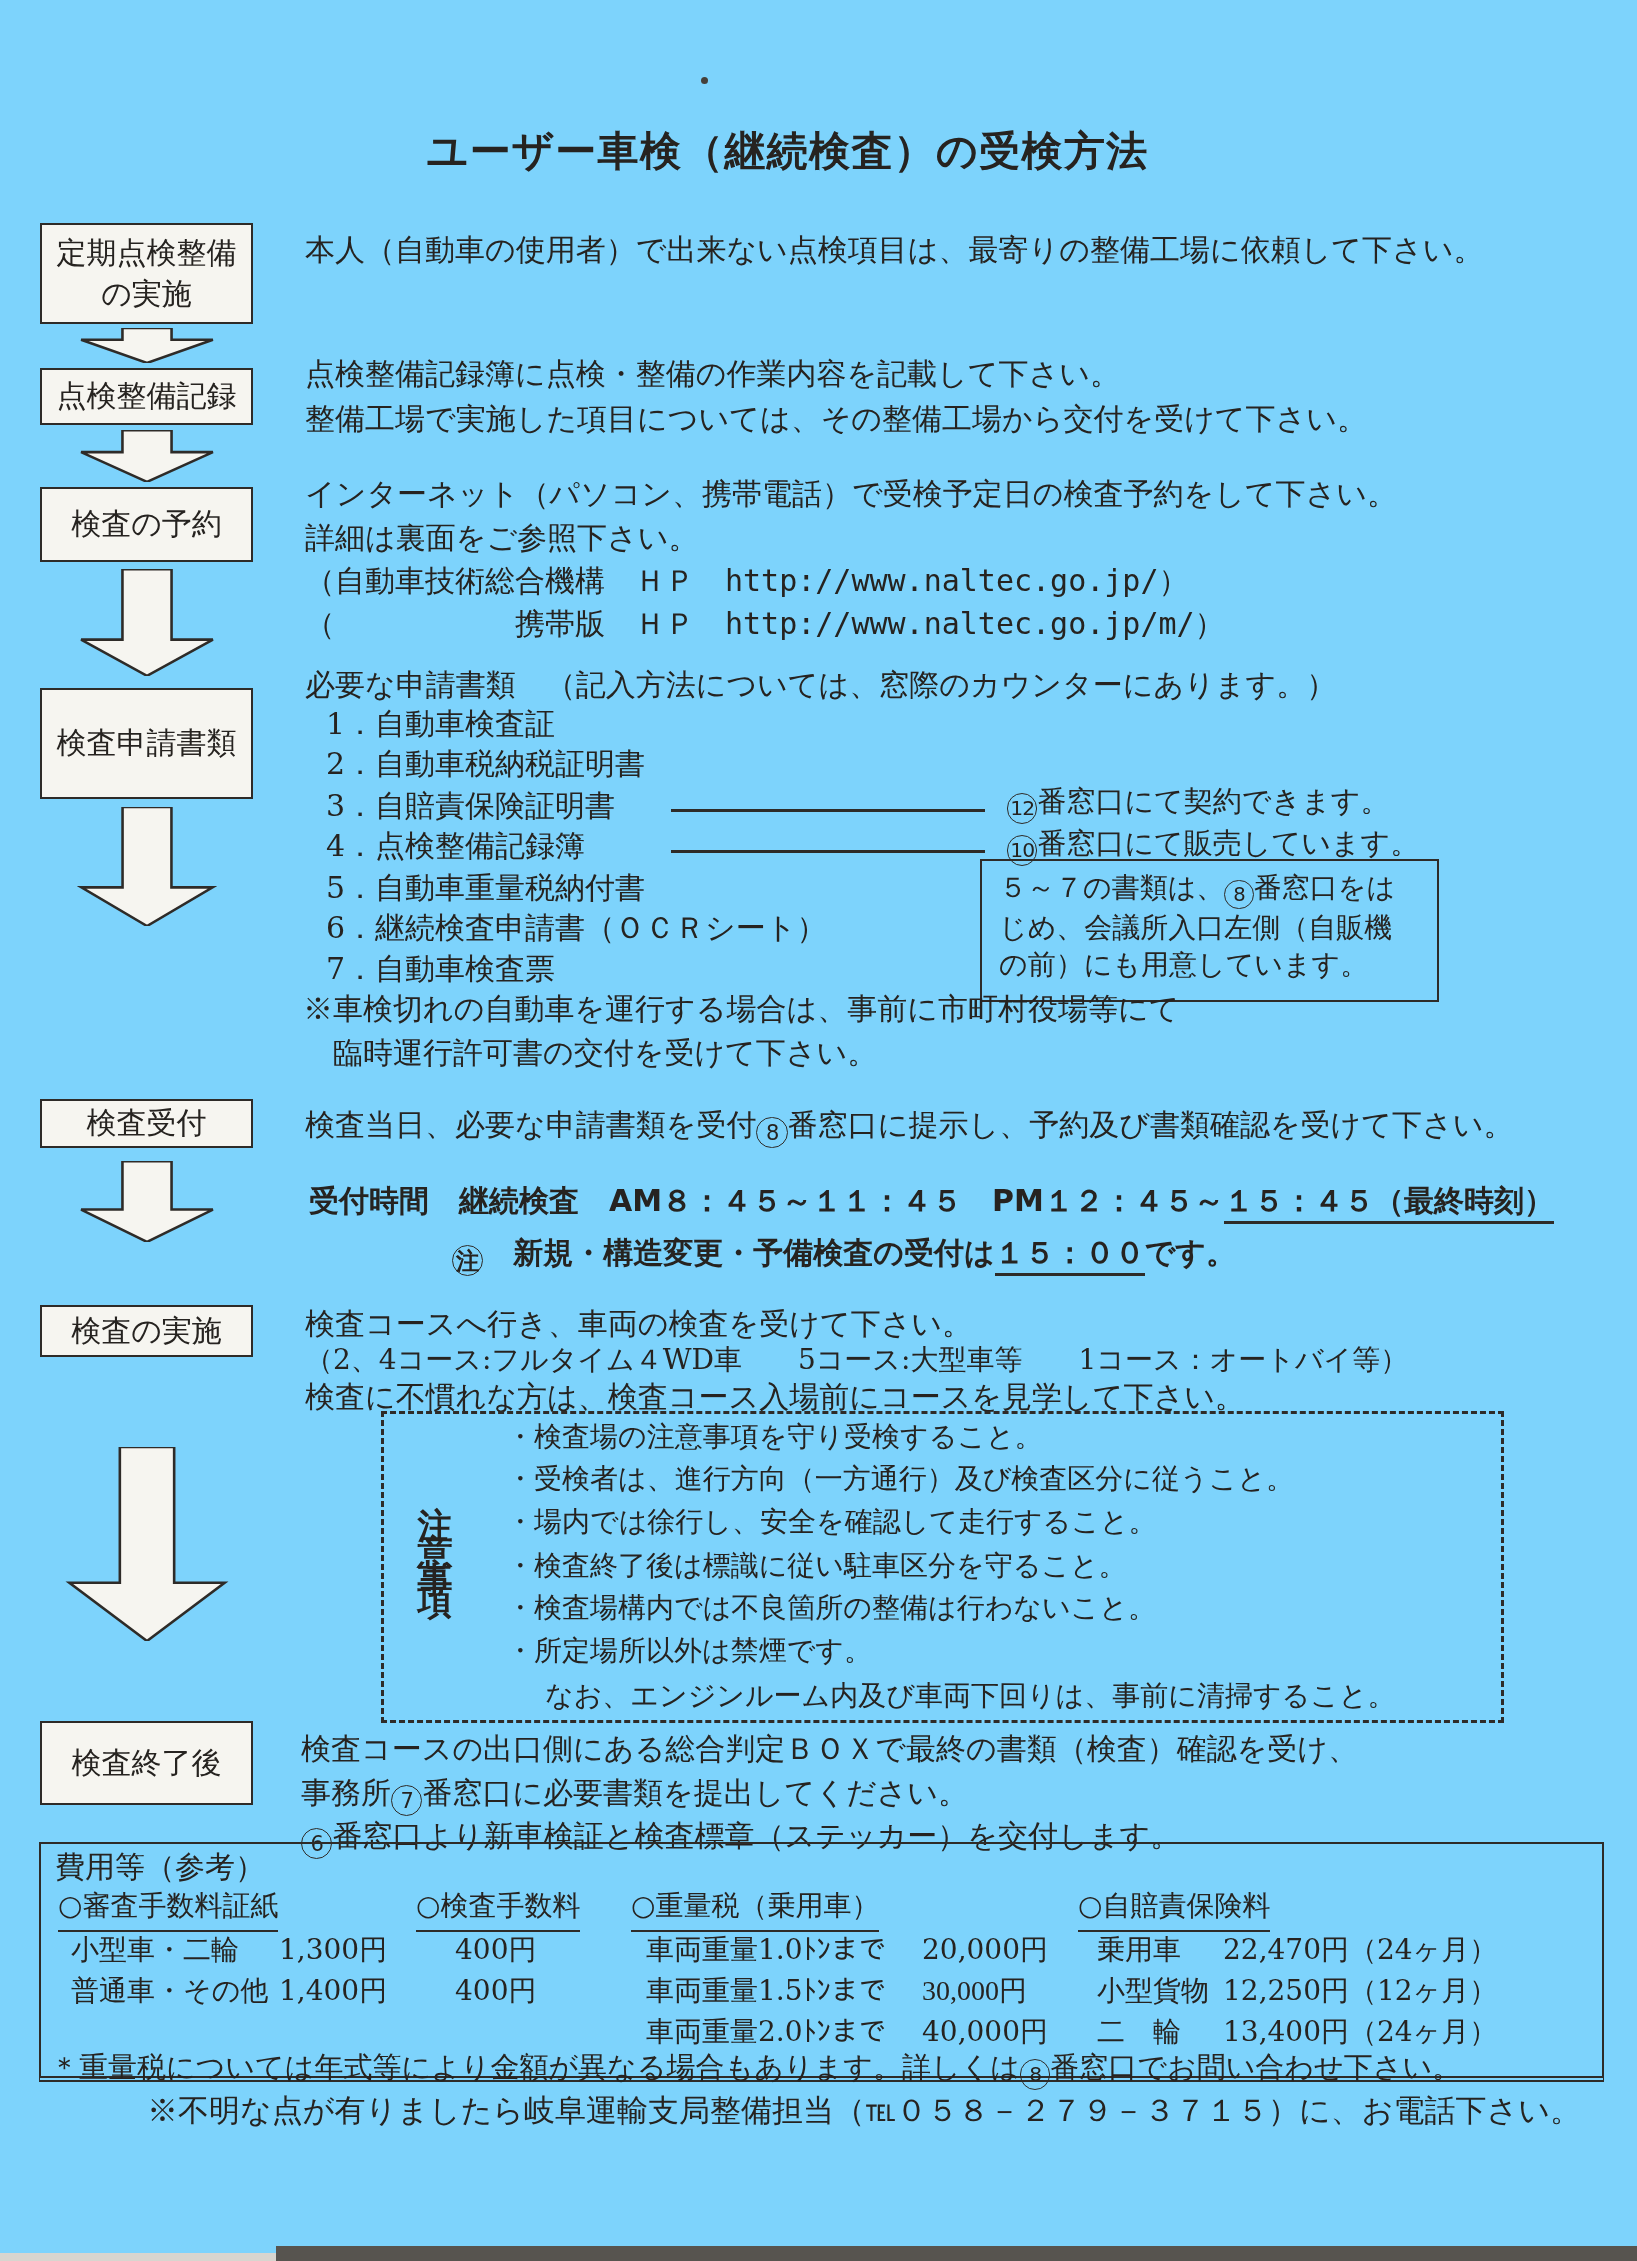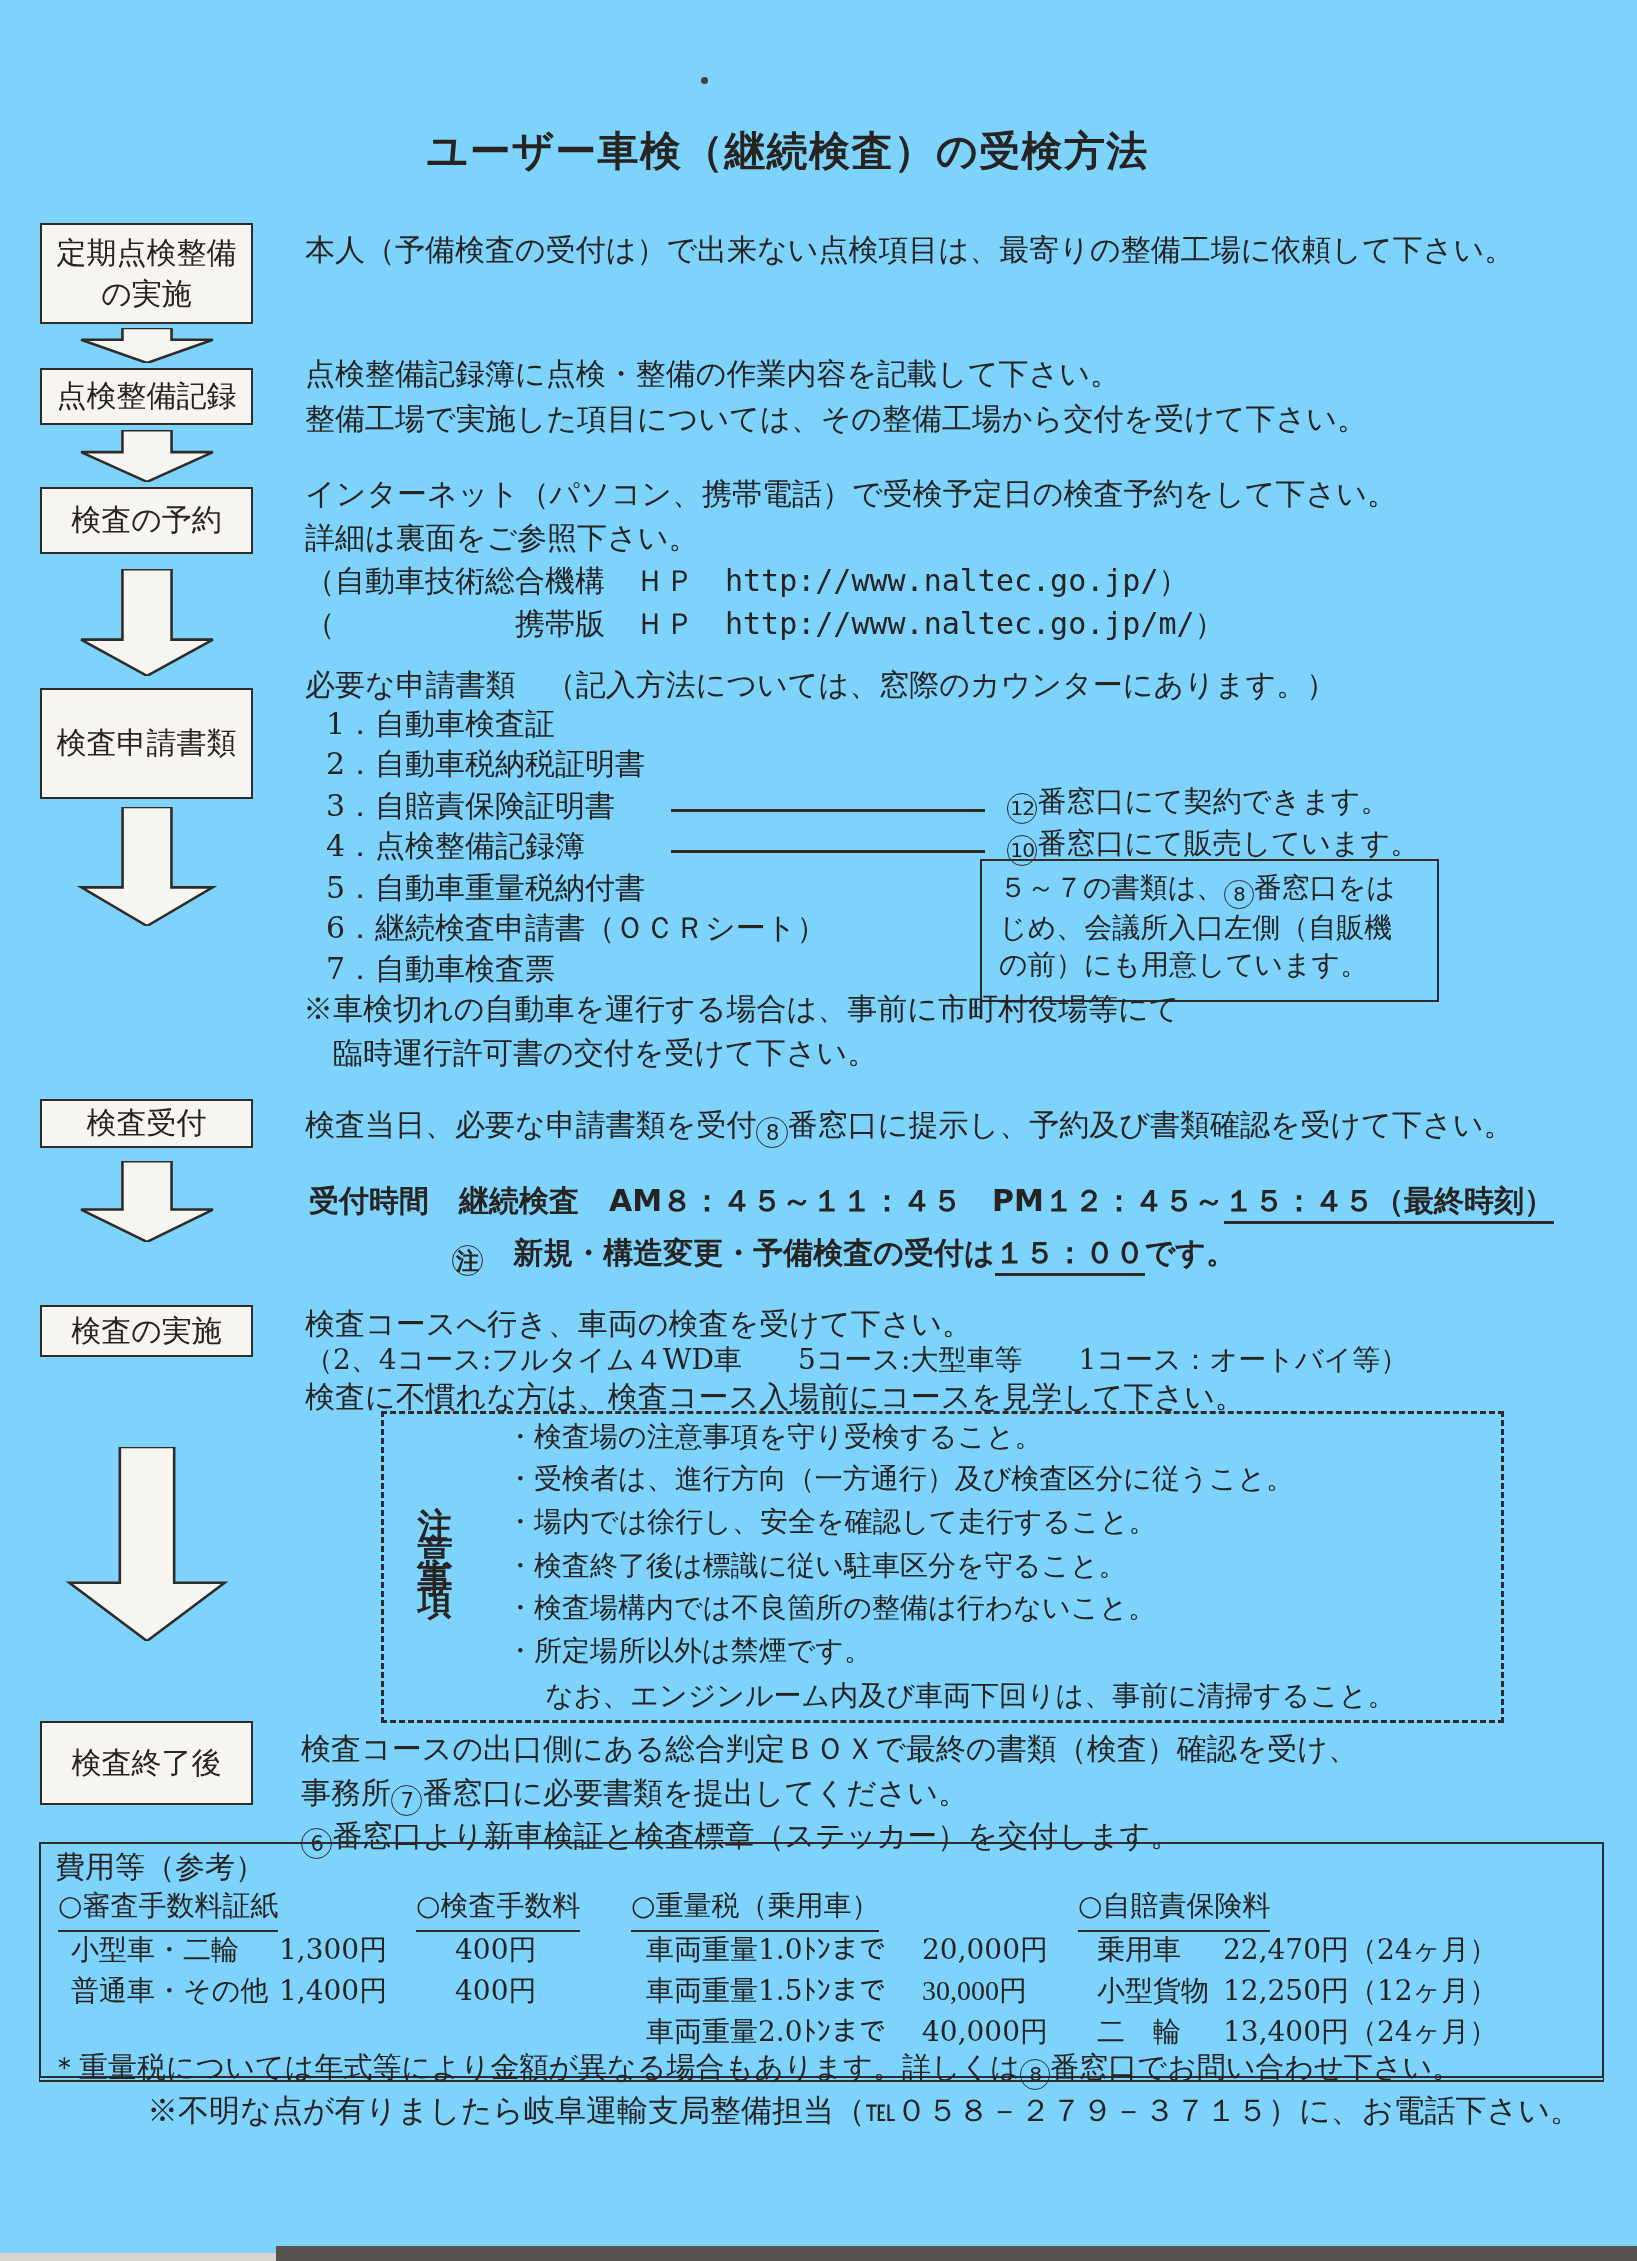--- a/index.html
+++ b/index.html
@@ -56,21 +56,21 @@
   </div>
   <svg class="arrow" style="left:63px;top:328px;" width="168" height="35" viewBox="0 0 260 54">
     <polygon points="92,0 168,0 168,18 232,18 130,54 28,18 92,18"></polygon>
   </svg>
   <div class="box" style="top:368px;height:57px;">
     <span>点検整備記録</span>
   </div>
   <svg class="arrow" style="left:63px;top:430px;" width="168" height="52" viewBox="0 0 260 80">
     <polygon points="92,0 168,0 168,34 232,34 130,80 28,34 92,34"></polygon>
   </svg>
-  <div class="box" style="top:487px;height:67px;">
+  <div class="box" style="top:487px;height:75px;">
     <span>検査の予約</span>
   </div>
   <svg class="arrow" style="left:63px;top:569px;" width="168" height="107" viewBox="0 0 260 165">
     <polygon points="92,0 168,0 168,109 232,109 130,165 28,109 92,109"></polygon>
   </svg>
   <div class="box" style="top:688px;height:111px;">
     <span>検査申請書類</span>
   </div>
   <svg class="arrow" style="left:63px;top:807px;" width="168" height="119" viewBox="0 0 260 185">
     <polygon points="92,0 168,0 168,125 232,125 130,185 28,125 92,125"></polygon>
@@ -84,21 +84,21 @@
   <div class="box" style="top:1305px;height:52px;">
     <span>検査の実施</span>
   </div>
   <svg class="arrow" style="left:50px;top:1447px;" width="194" height="194" viewBox="0 0 300 300">
     <polygon points="108,0 192,0 192,210 270,210 150,300 30,210 108,210"></polygon>
   </svg>
   <div class="box" style="top:1721px;height:84px;">
     <span>検査終了後</span>
   </div>
 
-  <div class="abs t46" style="left:305px;top:230px;">本人（予備検査の受付は）で出来ない点検項目は、最寄りの整備工場に依頼して下さい。</div>
+  <div class="abs t46" style="left:305px;top:230px;">本人（自動車の使用者）で出来ない点検項目は、最寄りの整備工場に依頼して下さい。</div>
 
   <div class="abs t46" style="left:305px;top:354px;">点検整備記録簿に点検・整備の作業内容を記載して下さい。</div>
   <div class="abs t46" style="left:305px;top:399px;">整備工場で実施した項目については、その整備工場から交付を受けて下さい。</div>
 
   <div class="abs t46" style="left:305px;top:474px;">インターネット（パソコン、携帯電話）で受検予定日の検査予約をして下さい。</div>
   <div class="abs t46" style="left:305px;top:518px;">詳細は裏面をご参照下さい。</div>
   <div class="abs t46" style="left:305px;top:561px;">
     <span>（自動車技術総合機構　ＨＰ　</span><span style="font-family:'DejaVu Sans Mono','Liberation Mono',monospace;">http://www.naltec.go.jp/</span><span>）</span>
   </div>
   <div class="abs t46" style="left:305px;top:604px;">

